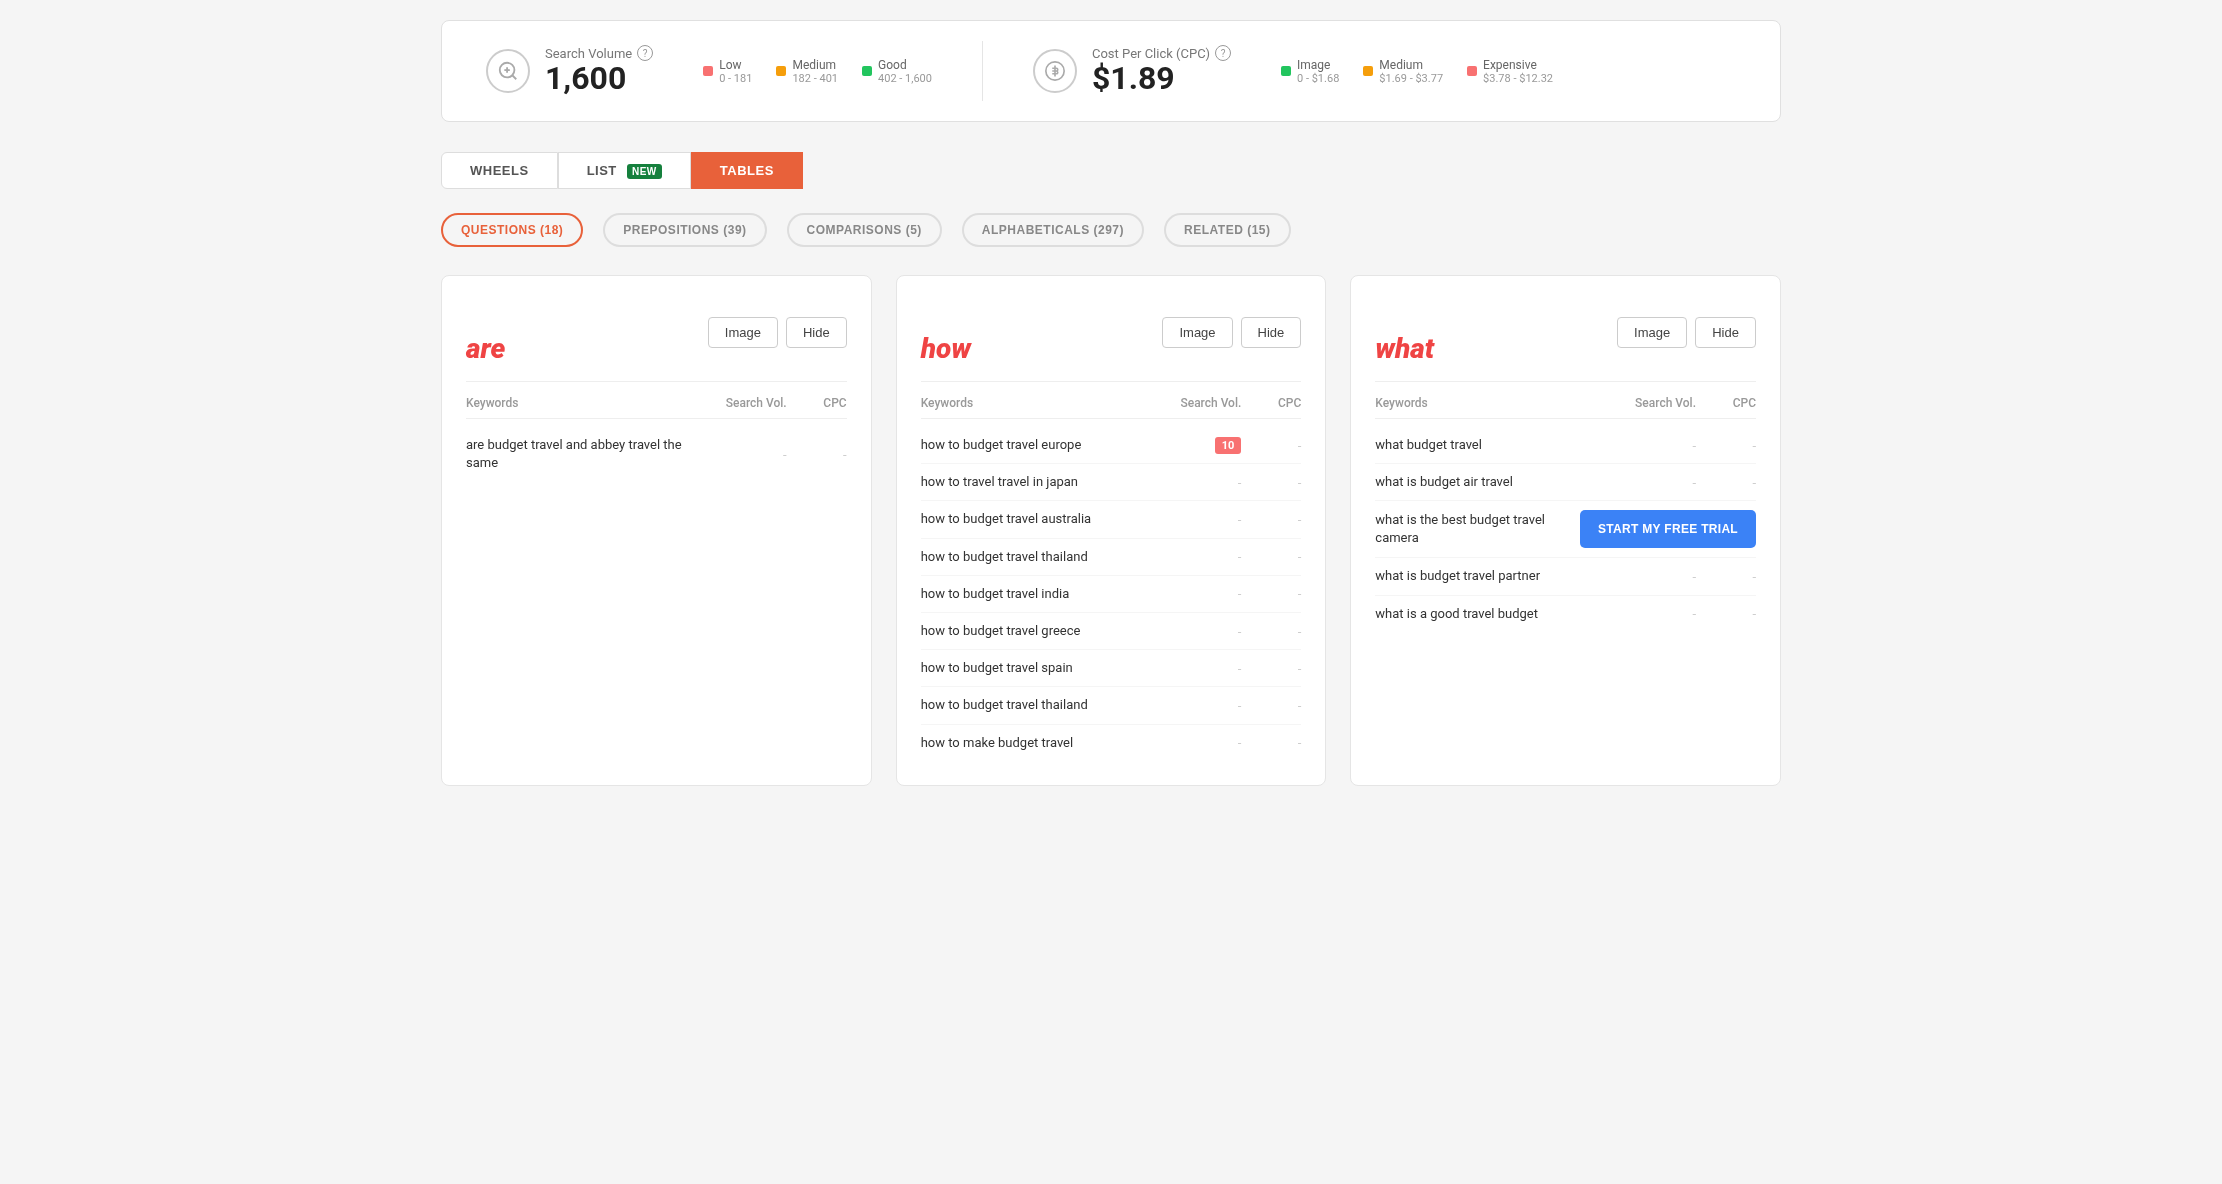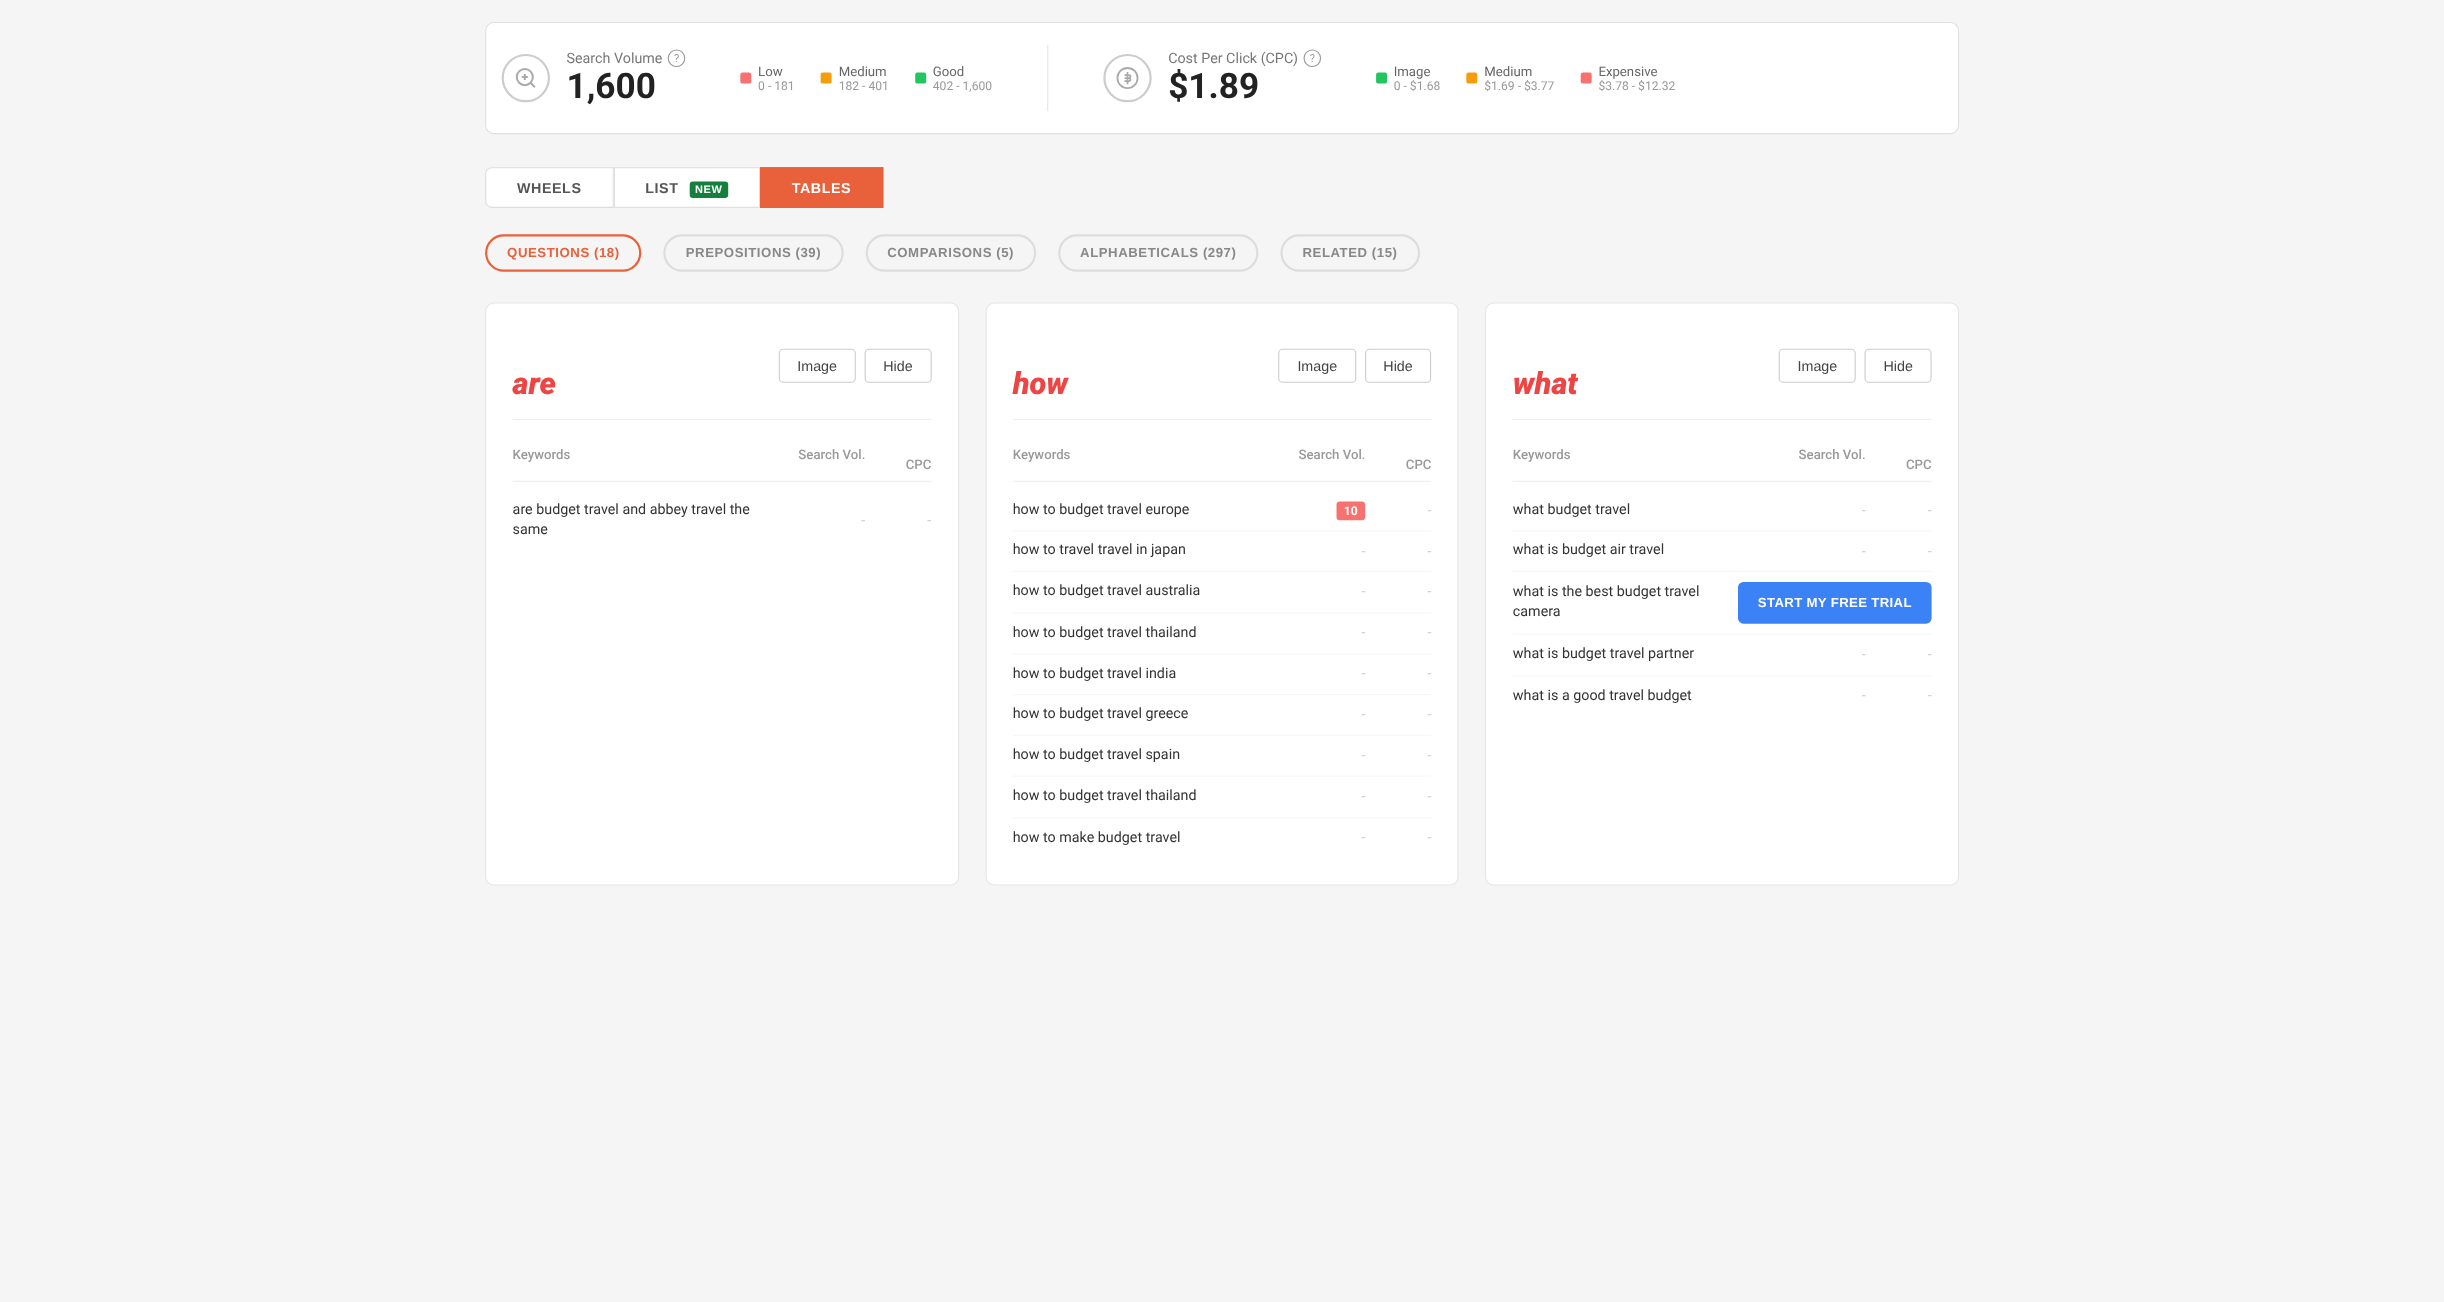--- a/index.html
+++ b/index.html
@@ -15,21 +15,21 @@
       margin: 0 auto;
       padding: 20px 30px;
     }
 
     
     .stats-bar {
       display: flex;
       background: #fff;
       border: 1px solid #e0e0e0;
       border-radius: 8px;
-      padding: 20px 14px;
+      padding: 20px 44px;
       margin-bottom: 30px;
       align-items: center;
       gap: 40px;
     }
 
     .stat-block {
       display: flex;
       align-items: center;
       gap: 15px;
     }
@@ -236,21 +236,20 @@
       color: #999;
       font-weight: 500;
     }
 
     .col-cpc {
       width: 60px;
       text-align: right;
       font-size: 12px;
       color: #999;
       font-weight: 500;
-      margin-top: 19px;
     }
 
     .keyword-row {
       display: flex;
       align-items: center;
       padding: 9px 0;
       border-bottom: 1px solid #f5f5f5;
     }
 
     .keyword-row:last-child {

